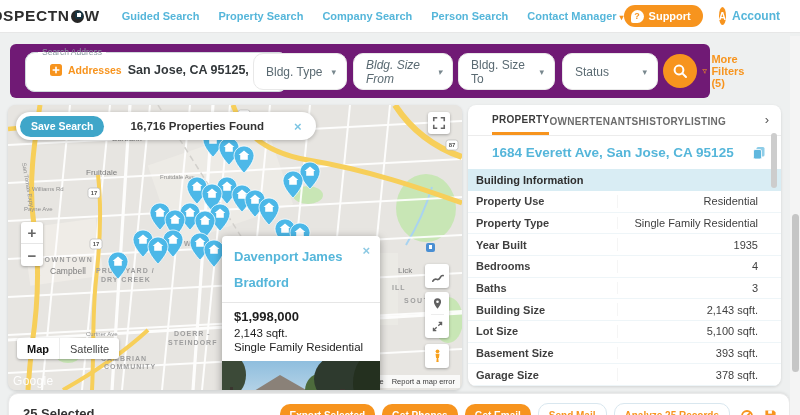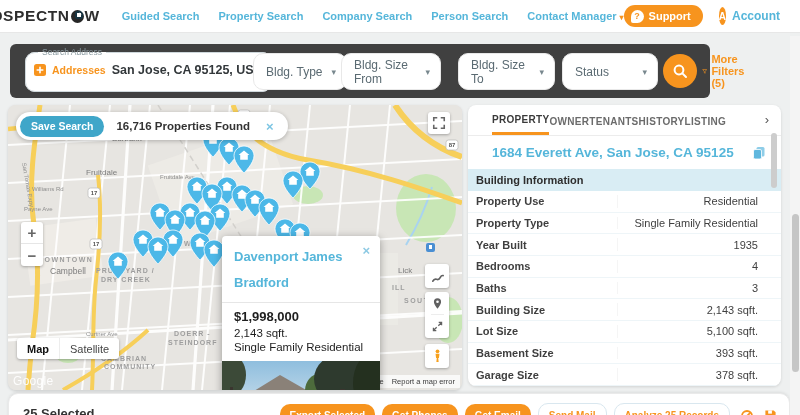--- a/index.html
+++ b/index.html
@@ -18,42 +18,42 @@
   .support-btn { margin-left:auto; background:var(--orange); color:#fff; border:none; border-radius:12px;
                  height:22px; padding:0 12px 0 7px; display:flex; align-items:center; gap:5px;
                  font-size:11px; font-weight:700; cursor:pointer; }
   .support-ico { width:13px; height:13px; background:#fff; border-radius:50% 50% 50% 2px; color:var(--orange);
                  font-size:9px; font-weight:800; display:flex; align-items:center; justify-content:center; }
   .avatar { width:18px; height:18px; border-radius:50%; background:var(--orange); color:#fff; font-size:10px;
             font-weight:800; display:flex; align-items:center; justify-content:center; margin-left:16px; }
   .account { font-size:12px; font-weight:700; color:var(--blue); margin-left:6px; display:flex; align-items:center; }
 
   
-  .search-section { position:absolute; left:10px; top:44px; width:700px; height:54px; background:#404040; border-radius:6px; z-index:25; }
+  .search-section { position:absolute; left:10px; top:44px; width:700px; height:54px; background:#701a75; border-radius:6px; z-index:25; }
   .addr-field { position:absolute; left:15px; top:3px; width:224px; height:45px; background:#fff;
                 border:1px solid #cfd8dc; border-radius:10px; padding:0 8px; }
   .addr-field legend { font-size:8.5px; color:#8a9aa0; margin-left:4px; padding:0 4px; }
-  .addr-row { display:flex; align-items:center; gap:6px; height:26px; }
+  .addr-row { display:flex; align-items:center; gap:6px; height:26px;margin-left:16px; }
   .addr-chip { font-size:10.5px; font-weight:700; color:var(--orange); white-space:nowrap; }
   .addr-val { font-size:12.5px; font-weight:600; color:#33383b; white-space:nowrap; }
   .dropdown { position:absolute; top:9px; height:37px; background:#fff; border:1px solid #e8e8e8; border-radius:10px;
               display:flex; align-items:center; justify-content:space-between; padding:0 10px 0 12px; cursor:pointer; }
   .dd-label { font-size:12px; color:#5a6a72; }
   .dd-caret { font-size:9px; color:#78878e; }
   .search-btn { position:absolute; left:653px; top:10px; width:34px; height:34px; border-radius:50%;
                 background:var(--orange); border:none; display:flex; align-items:center; justify-content:center; cursor:pointer; }
   .more-filters { position:absolute; left:692px; top:0; height:54px; display:flex; align-items:center; gap:4px;
                   font-size:11px; font-weight:700; color:var(--orange); cursor:pointer; }
 
   
   .map-card { position:absolute; left:8px; top:105px; width:454px; height:285px; border-radius:8px;
               overflow:hidden; background:#e7e5e1; box-shadow:0 1px 3px rgba(0,0,0,.15); z-index:10; }
   .map-bg { position:absolute; left:0; top:0; }
   .save-pill { position:absolute; left:8px; top:7px; height:28px; background:#fff; border-radius:14px;
-               display:flex; align-items:center; gap:12px; padding:0 10px 0 4px; box-shadow:0 1px 4px rgba(0,0,0,.25); }
+               display:flex; align-items:center; gap:26px; padding:0 10px 0 4px; box-shadow:0 1px 4px rgba(0,0,0,.25); }
   .save-btn { background:var(--savebtn); color:#fff; border:none; border-radius:11px; height:21px; padding:0 11px;
               font-size:10.5px; font-weight:700; cursor:pointer; }
   .pill-count { font-size:11.5px; font-weight:700; color:#333; }
   .pill-close { color:#7cc5e3; font-size:13px; font-weight:700; margin:0 4px; cursor:pointer; line-height:1; }
   .tool-box { position:absolute; background:#fff; border-radius:3px; box-shadow:0 1px 3px rgba(0,0,0,.3);
               display:flex; align-items:center; justify-content:center; cursor:pointer; }
   .zoomctl { position:absolute; left:13px; top:117px; width:22px; background:#fff; border-radius:3px;
              box-shadow:0 1px 3px rgba(0,0,0,.3); }
   .zoomctl div { height:22px; display:flex; align-items:center; justify-content:center;
                  font-size:15px; font-weight:700; color:#666; cursor:pointer; }
@@ -164,21 +164,21 @@
   <div class="more-filters">
     <svg width="11" height="11" viewBox="0 0 12 12">
       <path d="M1.5 1.5h9L7 6v4L5 8.6V6z" fill="none" stroke="#F7941E" stroke-width="1.3"></path>
     </svg>
     <span>More Filters (5)</span>
   </div>
 <div class="dropdown" style="left: 243px; width: 94px;">
       <span class="dd-label">Bldg. Type</span>
       <span class="dd-caret">▾</span>
     </div>
-    <div class="dropdown" style="left: 331px; width: 100px;">
+    <div class="dropdown" style="left: 343px; width: 100px; font-style: italic;">
       <span class="dd-label">Bldg. Size From</span>
       <span class="dd-caret">▾</span>
     </div>
     <div class="dropdown" style="left: 448px; width: 97px;">
       <span class="dd-label">Bldg. Size To</span>
       <span class="dd-caret">▾</span>
     </div>
     <div class="dropdown" style="left: 552px; width: 96px;">
       <span class="dd-label">Status</span>
       <span class="dd-caret">▾</span>

